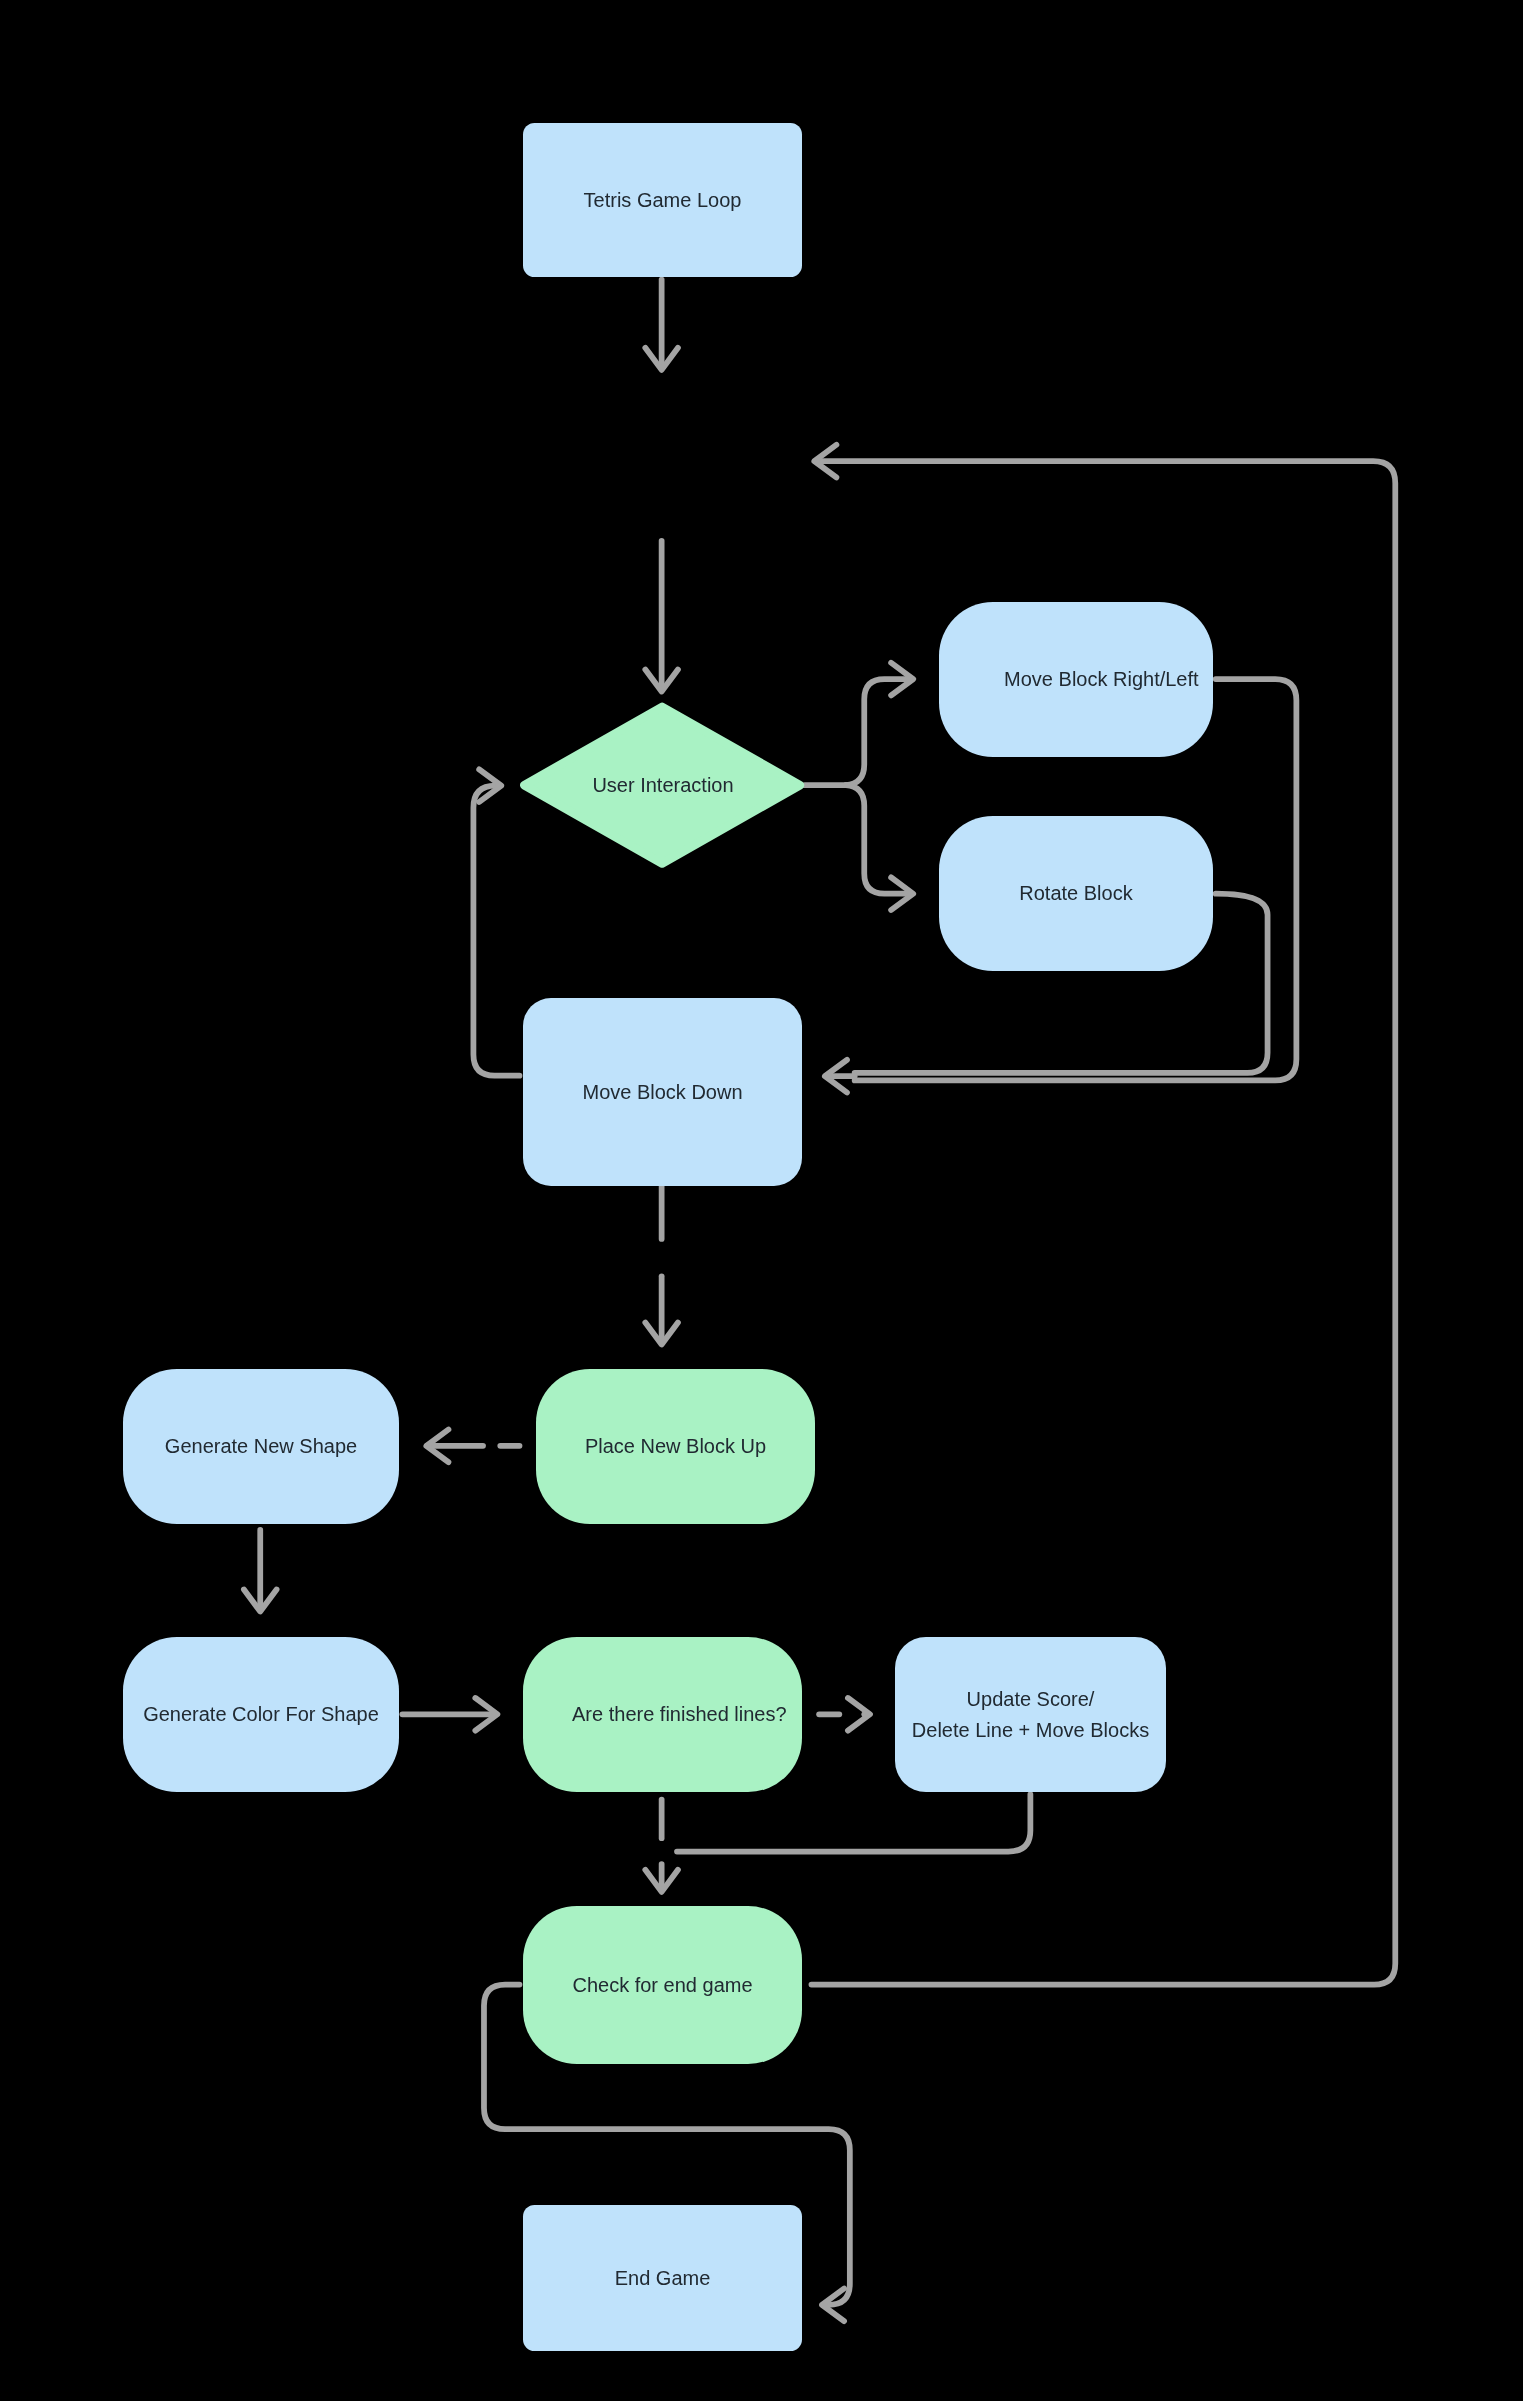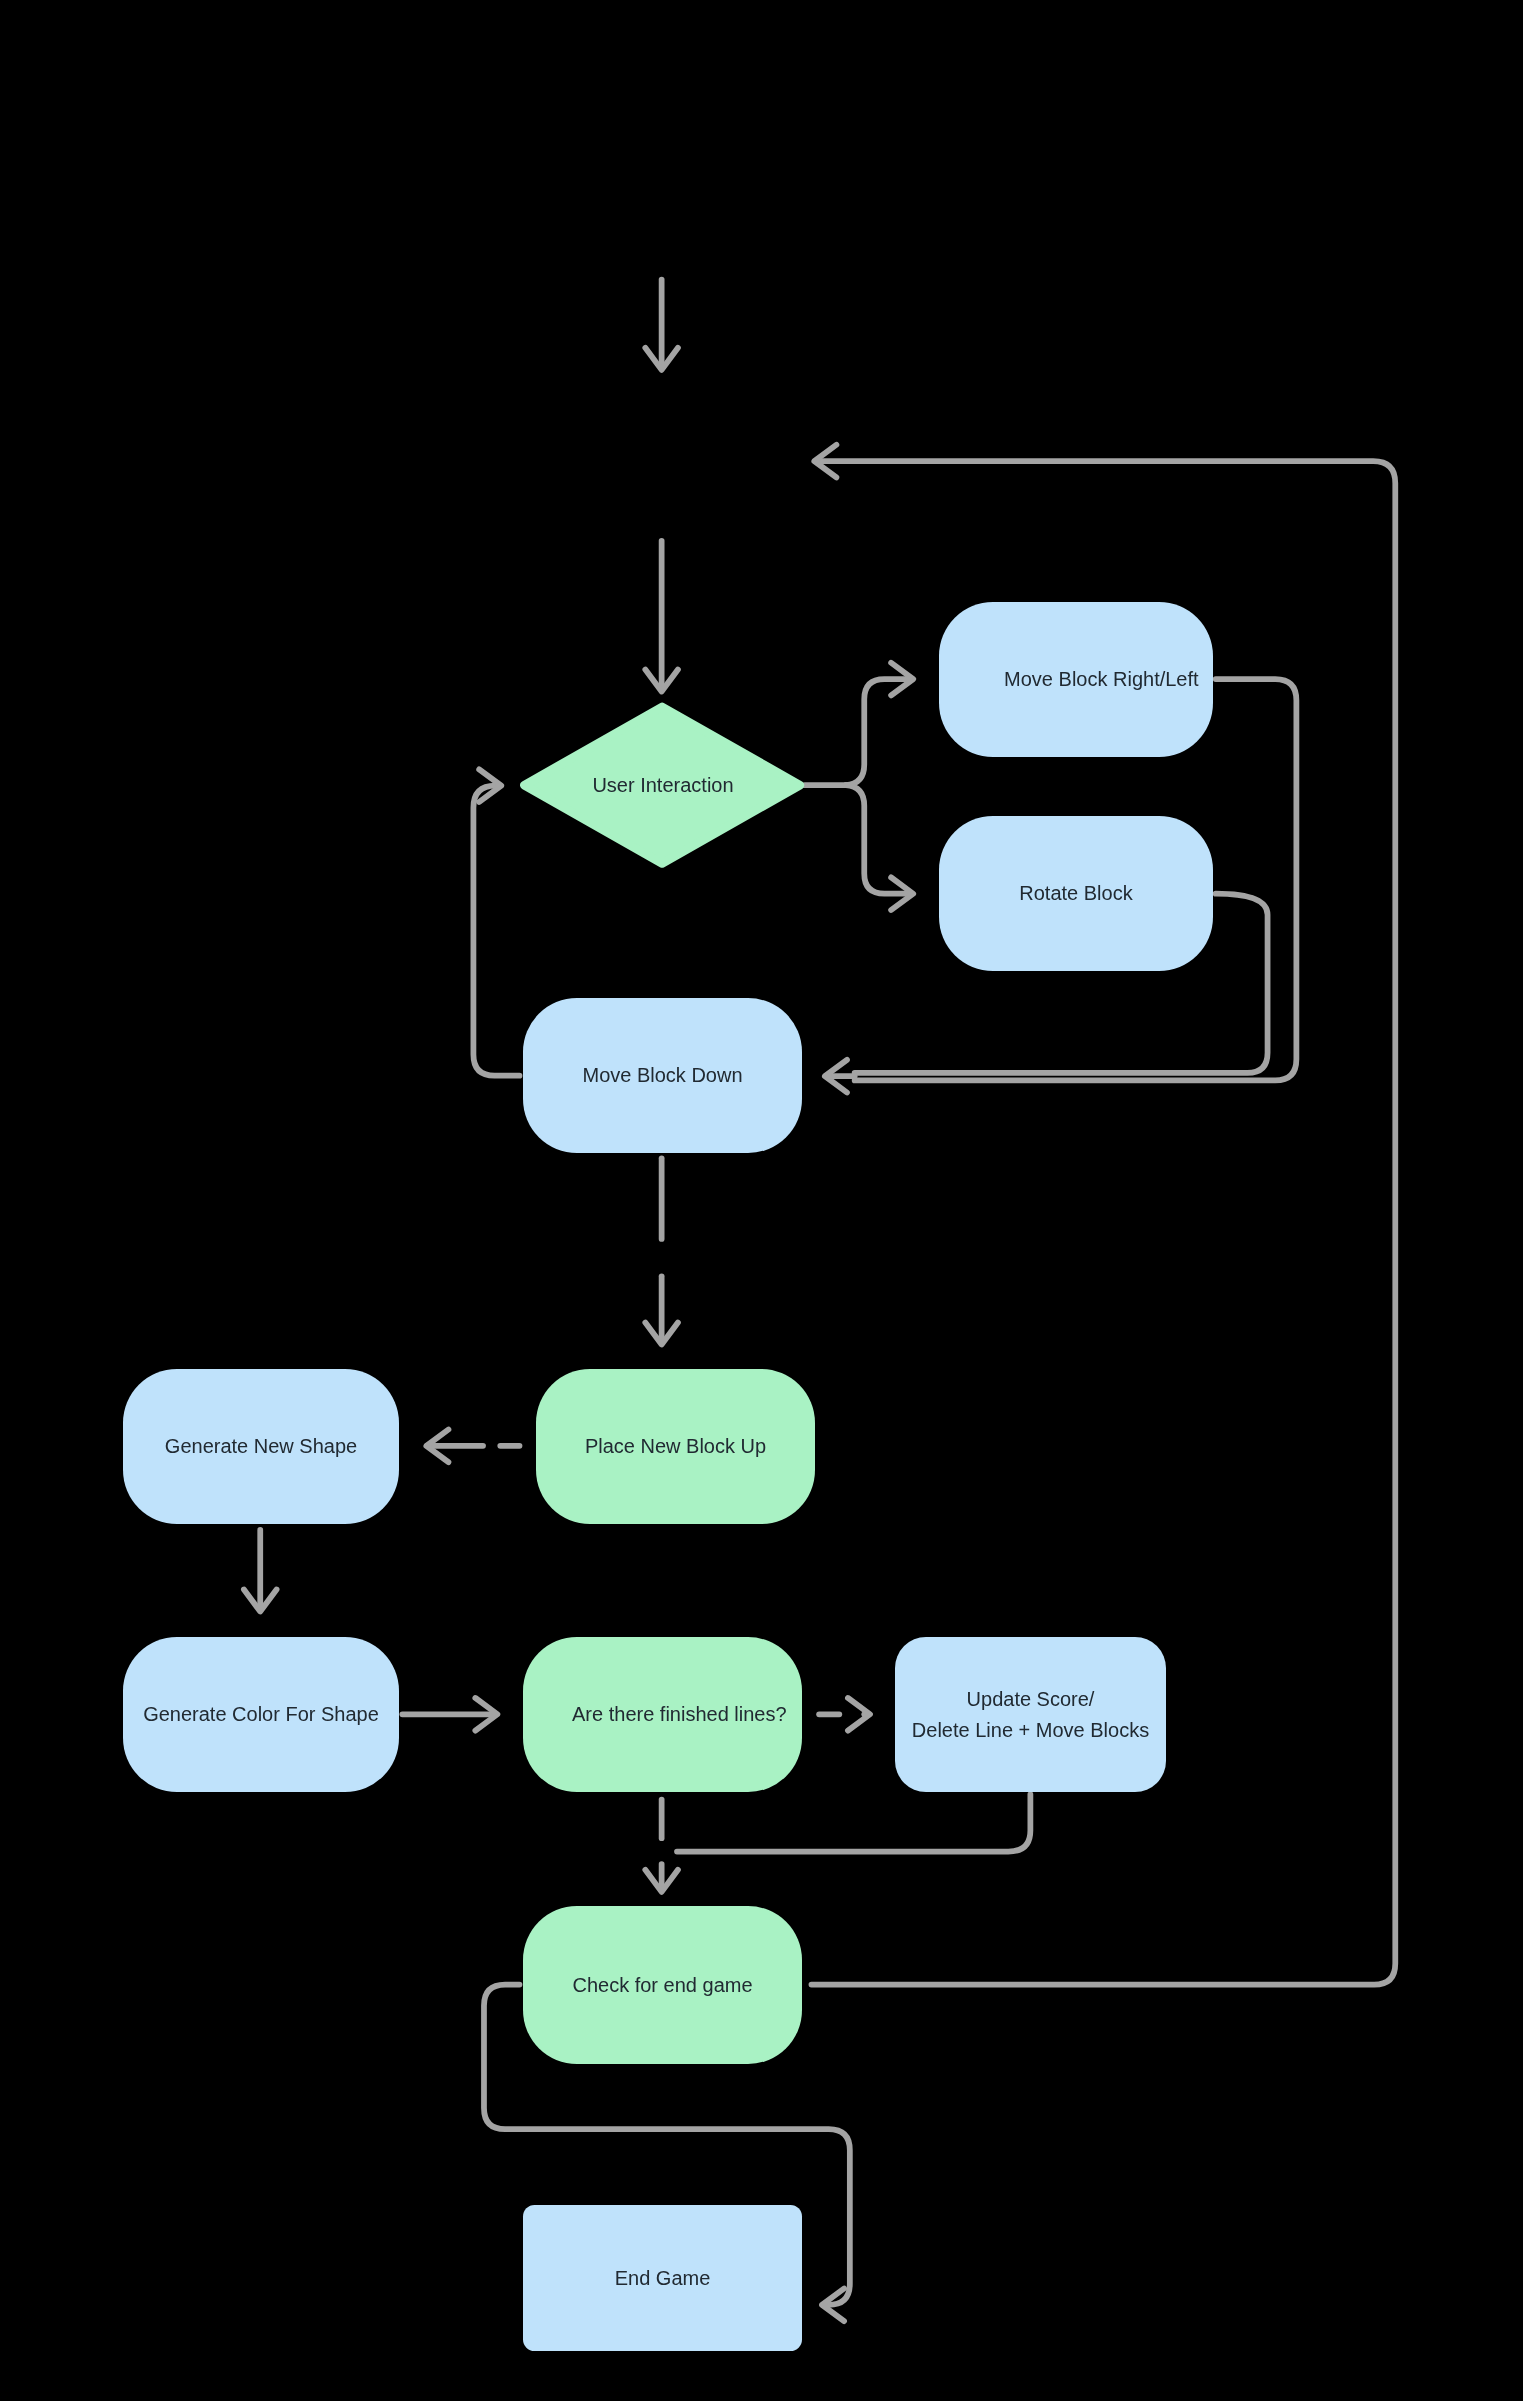--- a/index.html
+++ b/index.html
@@ -33,21 +33,21 @@
   .rect    { border-radius: 11.5px; }
   .rounded { border-radius: 54px; }
   .diamond-label { background: transparent; padding: 0; }
 
   
   #n-tetris        { left: 523px; top:  123px; width: 279px; height: 154px; }
   #n-draw          { left: 523px; top:  384px; width: 279px; height: 154px; }
   #n-interaction   { left: 524px; top: 706px; width: 278px; height: 158px; }
   #n-move-rl       { left: 939px; top: 602px; width: 274px; height: 155px; justify-content: flex-end; }
   #n-rotate        { left: 939px; top: 816px; width: 274px; height: 155px; }
-  #n-move-down     { left: 523px; top: 998px; width: 279px; height: 155px; }
+  #n-move-down     { left: 523px; top: 998px; width: 279px; height: 188px; border-radius: 28px; }
   #n-place         { left: 536px; top: 1369px; width: 279px; height: 155px; }
   #n-gen-shape     { left:  123px; top: 1369px; width: 276px; height: 155px; }
   #n-gen-color     { left:  123px; top: 1637px; width: 276px; height: 155px; }
   #n-finished      { left: 523px; top: 1637px; width: 279px; height: 155px; padding-left: 48px; }
   #n-update        { left: 895px; top: 1637px; width: 271px; height: 155px; border-radius: 31px; }
   #n-check         { left: 523px; top: 1906px; width: 279px; height: 158px; }
   #n-end           { left: 523px; top: 2205px; width: 279px; height: 146px; }
 
   .wire {
     fill: none;
@@ -104,20 +104,23 @@
 
     <path class="wire" d="M2146,3737 V3812 Q2146,3856 2100,3856 H1410"></path>
 
     <path class="wire" d="M1690,4133 H2862 Q2906,4133 2906,4089 V1006 Q2906,960 2860,960 H1700" marker-end="url(#arrow)"></path>
 
     <path class="wire" d="M1082,4133 H1052 Q1008,4133 1008,4177 V4390 Q1008,4434 1052,4434 H1726 Q1770,4434 1770,4478 V4756 Q1770,4800 1726,4800 H1716" marker-end="url(#arrow)"></path>
 
     <path d="M1379,1472 L1666,1635 L1379,1798 L1092,1635 Z" fill="#a9f2c4" stroke="#a9f2c4" stroke-width="18" stroke-linejoin="round"></path>
   </svg>
 
+  <div class="node blue rect" id="n-tetris">
+    <span>Tetris Game Loop</span>
+  </div>
 
 
   <div class="node diamond-label" id="n-interaction">
     <span>User Interaction</span>
   </div>
 
   <div class="node blue rounded" id="n-move-rl">
     <span>Move Block Right/Left</span>
   </div>
 

